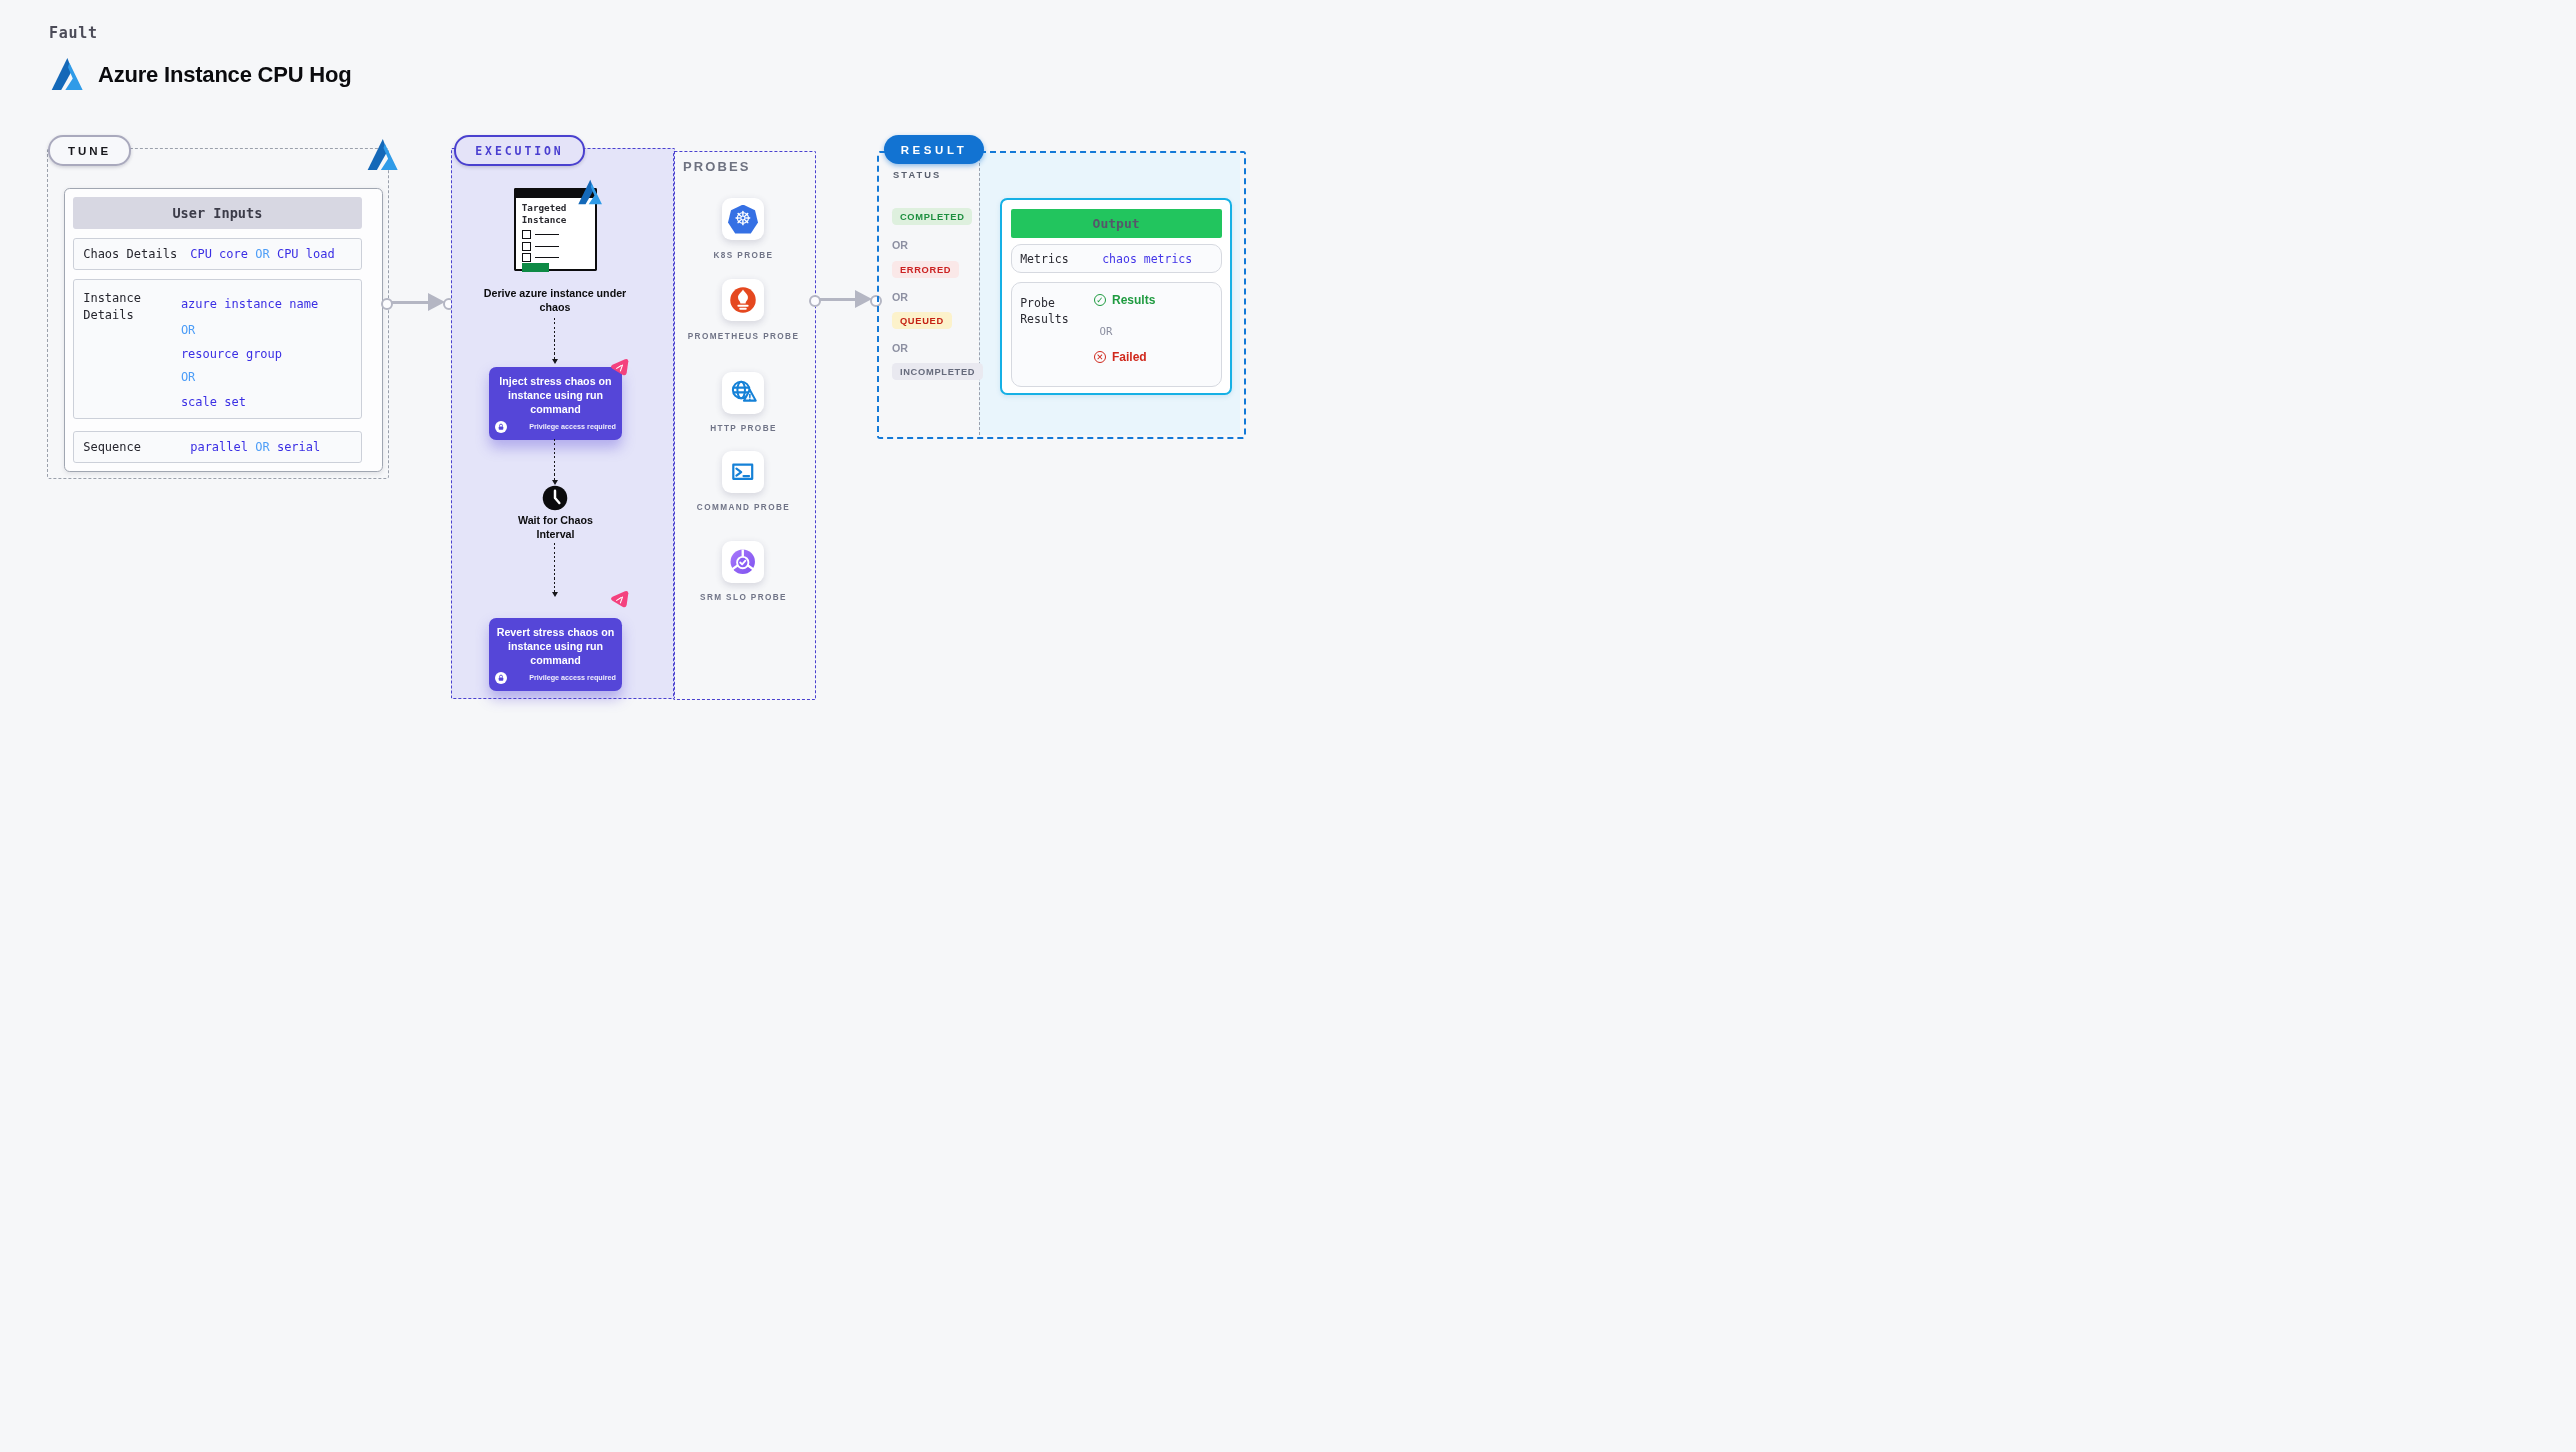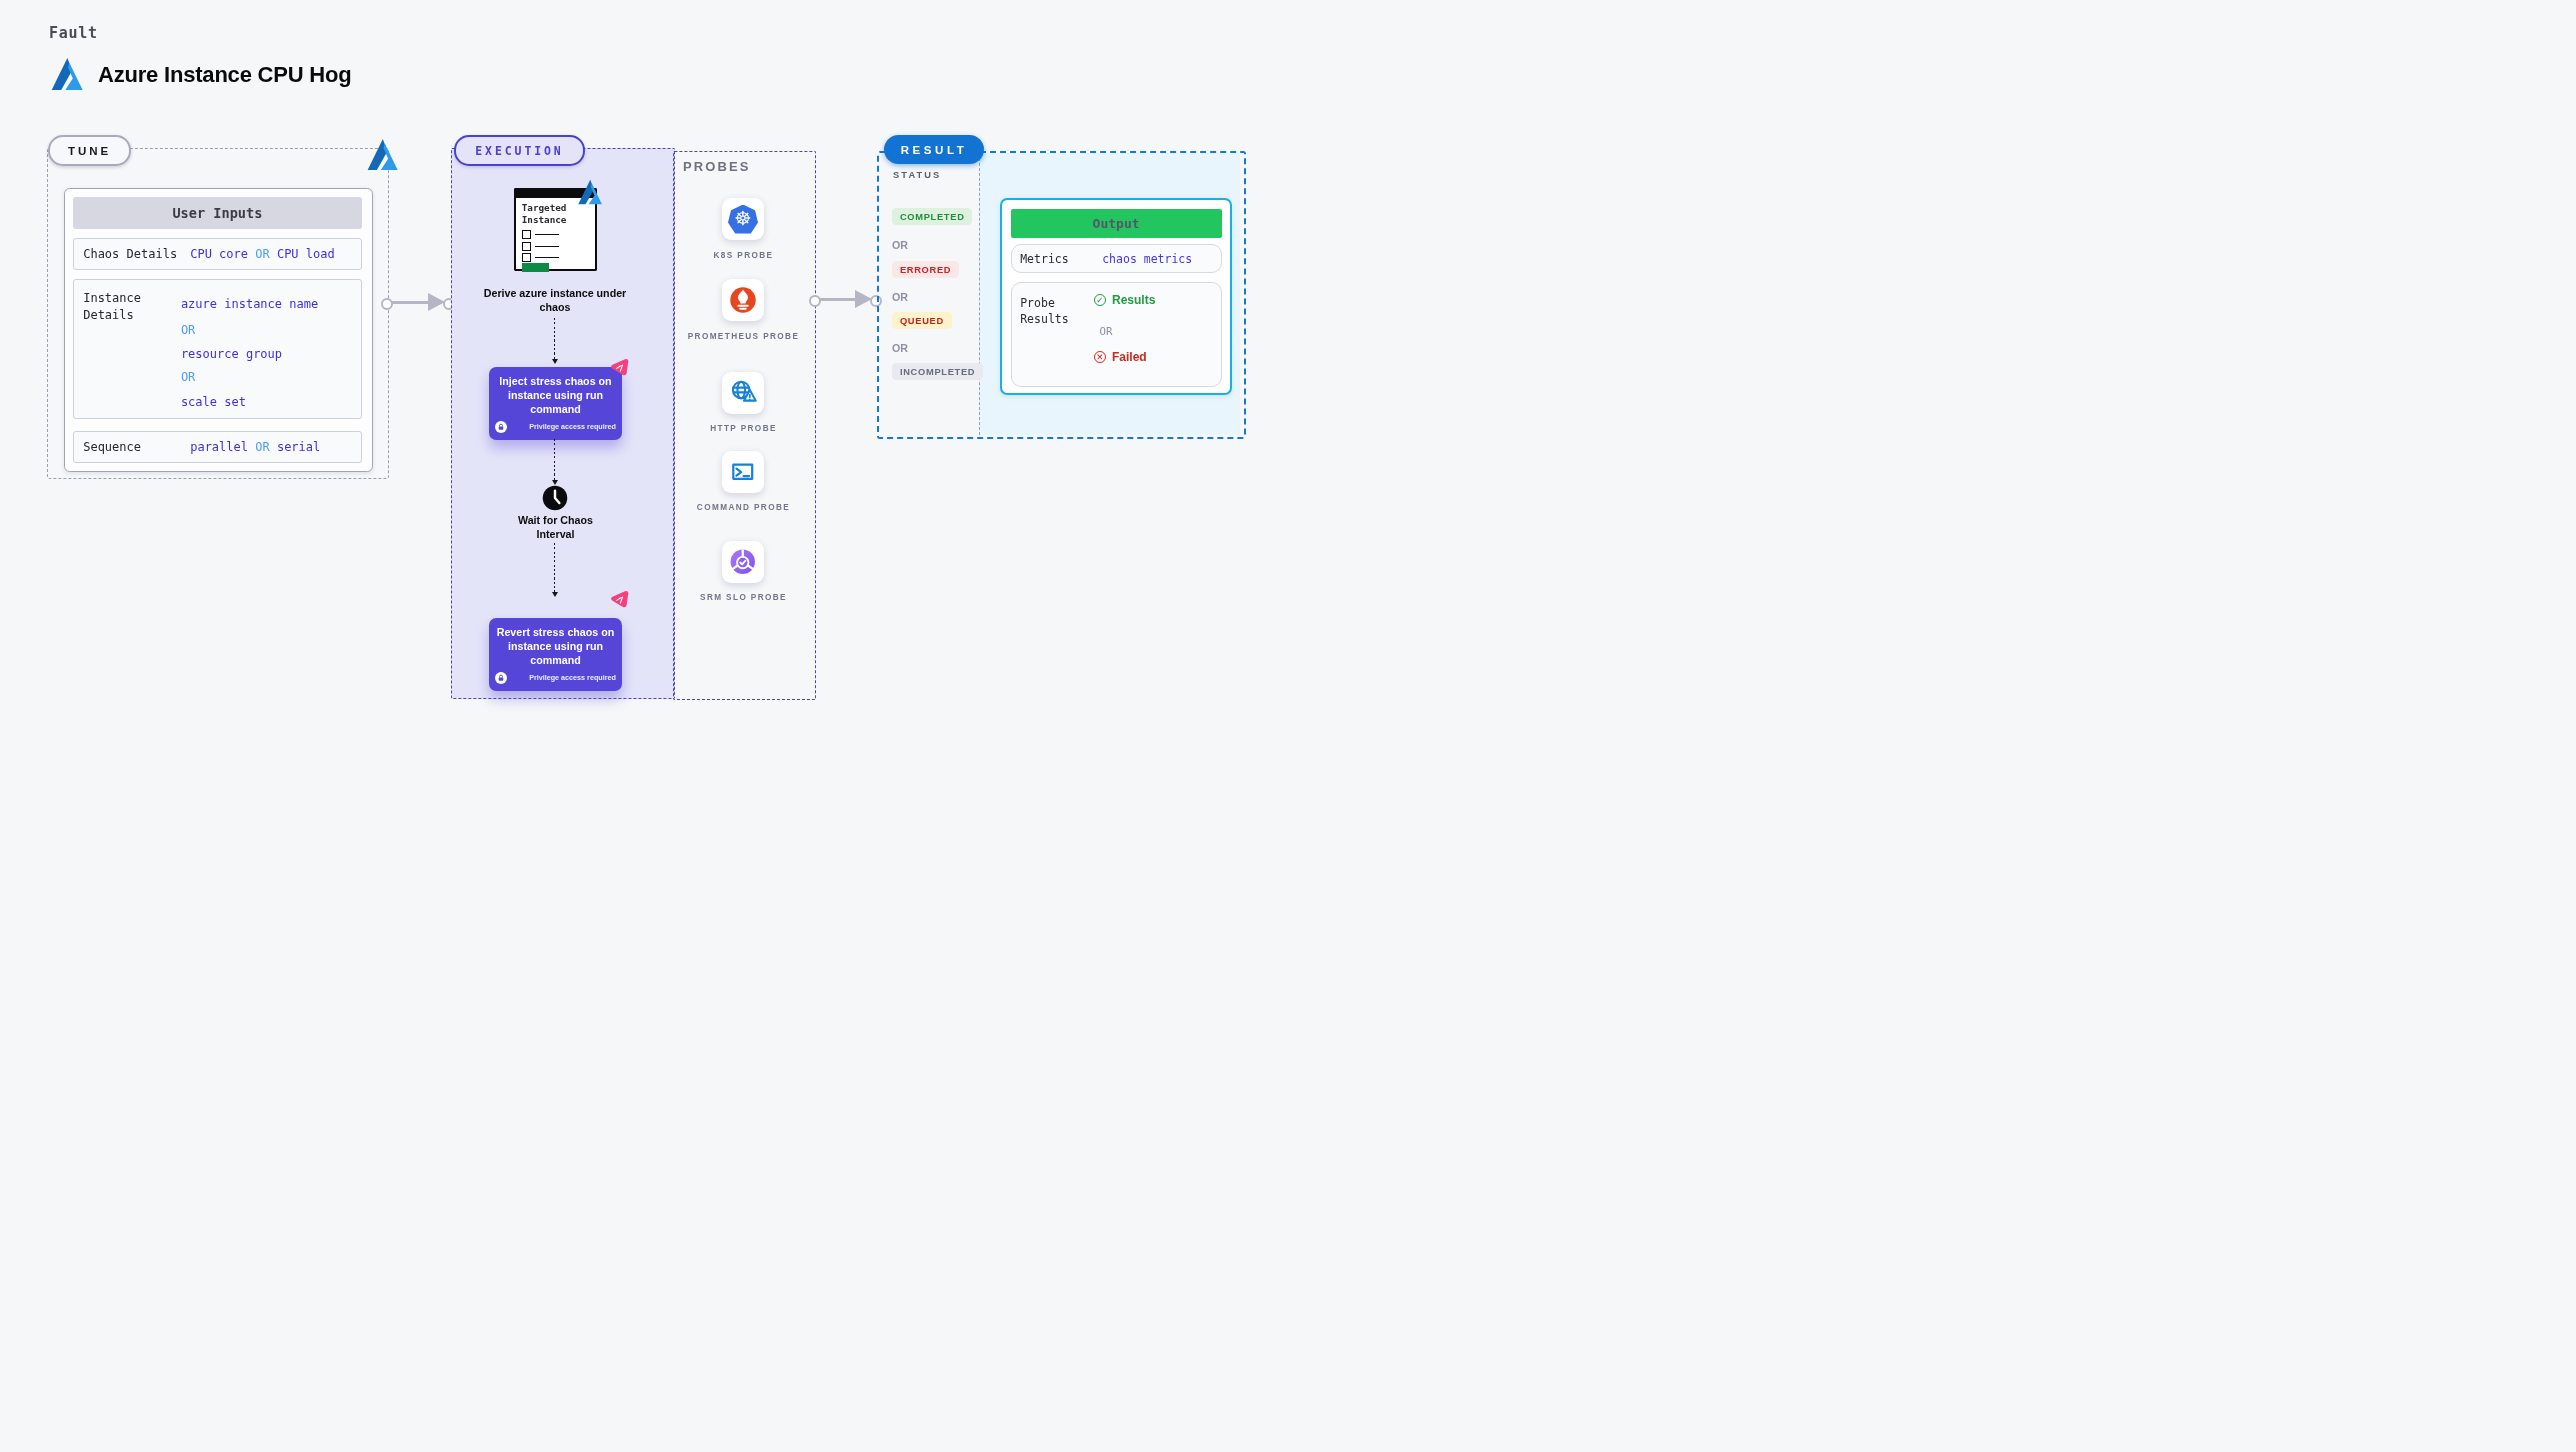--- a/index.html
+++ b/index.html
@@ -25,21 +25,21 @@
   
   .tune-box{left:47px;top:148px;width:340px;height:329px;border:1.4px dashed #9aa0ab;border-radius:2.9px;}
   .exec-box{left:451px;top:148px;width:222px;height:549px;background:#e4e4f9;border:1.4px dashed #4a41cf;border-radius:1.4px;}
   .probes-box{left:673px;top:151px;width:141px;height:547px;border:1.4px dashed #4a41cf;border-radius:1.4px;}
   .result-box{left:877px;top:151px;width:365px;height:284px;border:2.1px dashed #1379d7;border-radius:2.9px;}
   .result-fill{left:979px;top:153px;width:261px;height:282px;background:#e9f5fc;}
   .result-divider{left:979px;top:153px;width:0;height:282px;border-left:1.4px dashed #99a0ae;}
 
   
   .ui-card{left:64px;top:188px;width:307px;height:282px;background:#fdfdfe;border:1.4px solid #a0a6b1;border-radius:5.7px;
-           box-shadow:0 1.4px 4.3px rgba(40,40,60,.10);}
+           box-shadow:0 1.4px 4.3px rgba(40,40,60,.10);padding-left:10px;}
   .ui-header{left:7.9px;top:7.9px;width:289px;height:32px;background:#d7d7e2;border-radius:2.9px;
              display:flex;align-items:center;justify-content:center;font-weight:700;font-size:13.6px;color:#3c3c49;}
   .ui-row{position:absolute;left:7.9px;width:289px;border:1.4px solid #ccd0d9;border-radius:2.9px;background:#f9fafc;box-sizing:border-box;}
   .row-label{font-size:12px;color:#26262e;}
   .val{color:#3b2fe4;} .orv{color:#4d9df7;}
 
   
   .action-box{position:absolute;width:133px;background:#5546d8;border-radius:7.2px;color:#fff;text-align:center;
               box-shadow:0 7.2px 13px rgba(85,70,216,.35);padding:7.9px 5.7px 7.2px;box-sizing:border-box;}
   .action-text{font-size:10.7px;font-weight:700;line-height:1.3;}

